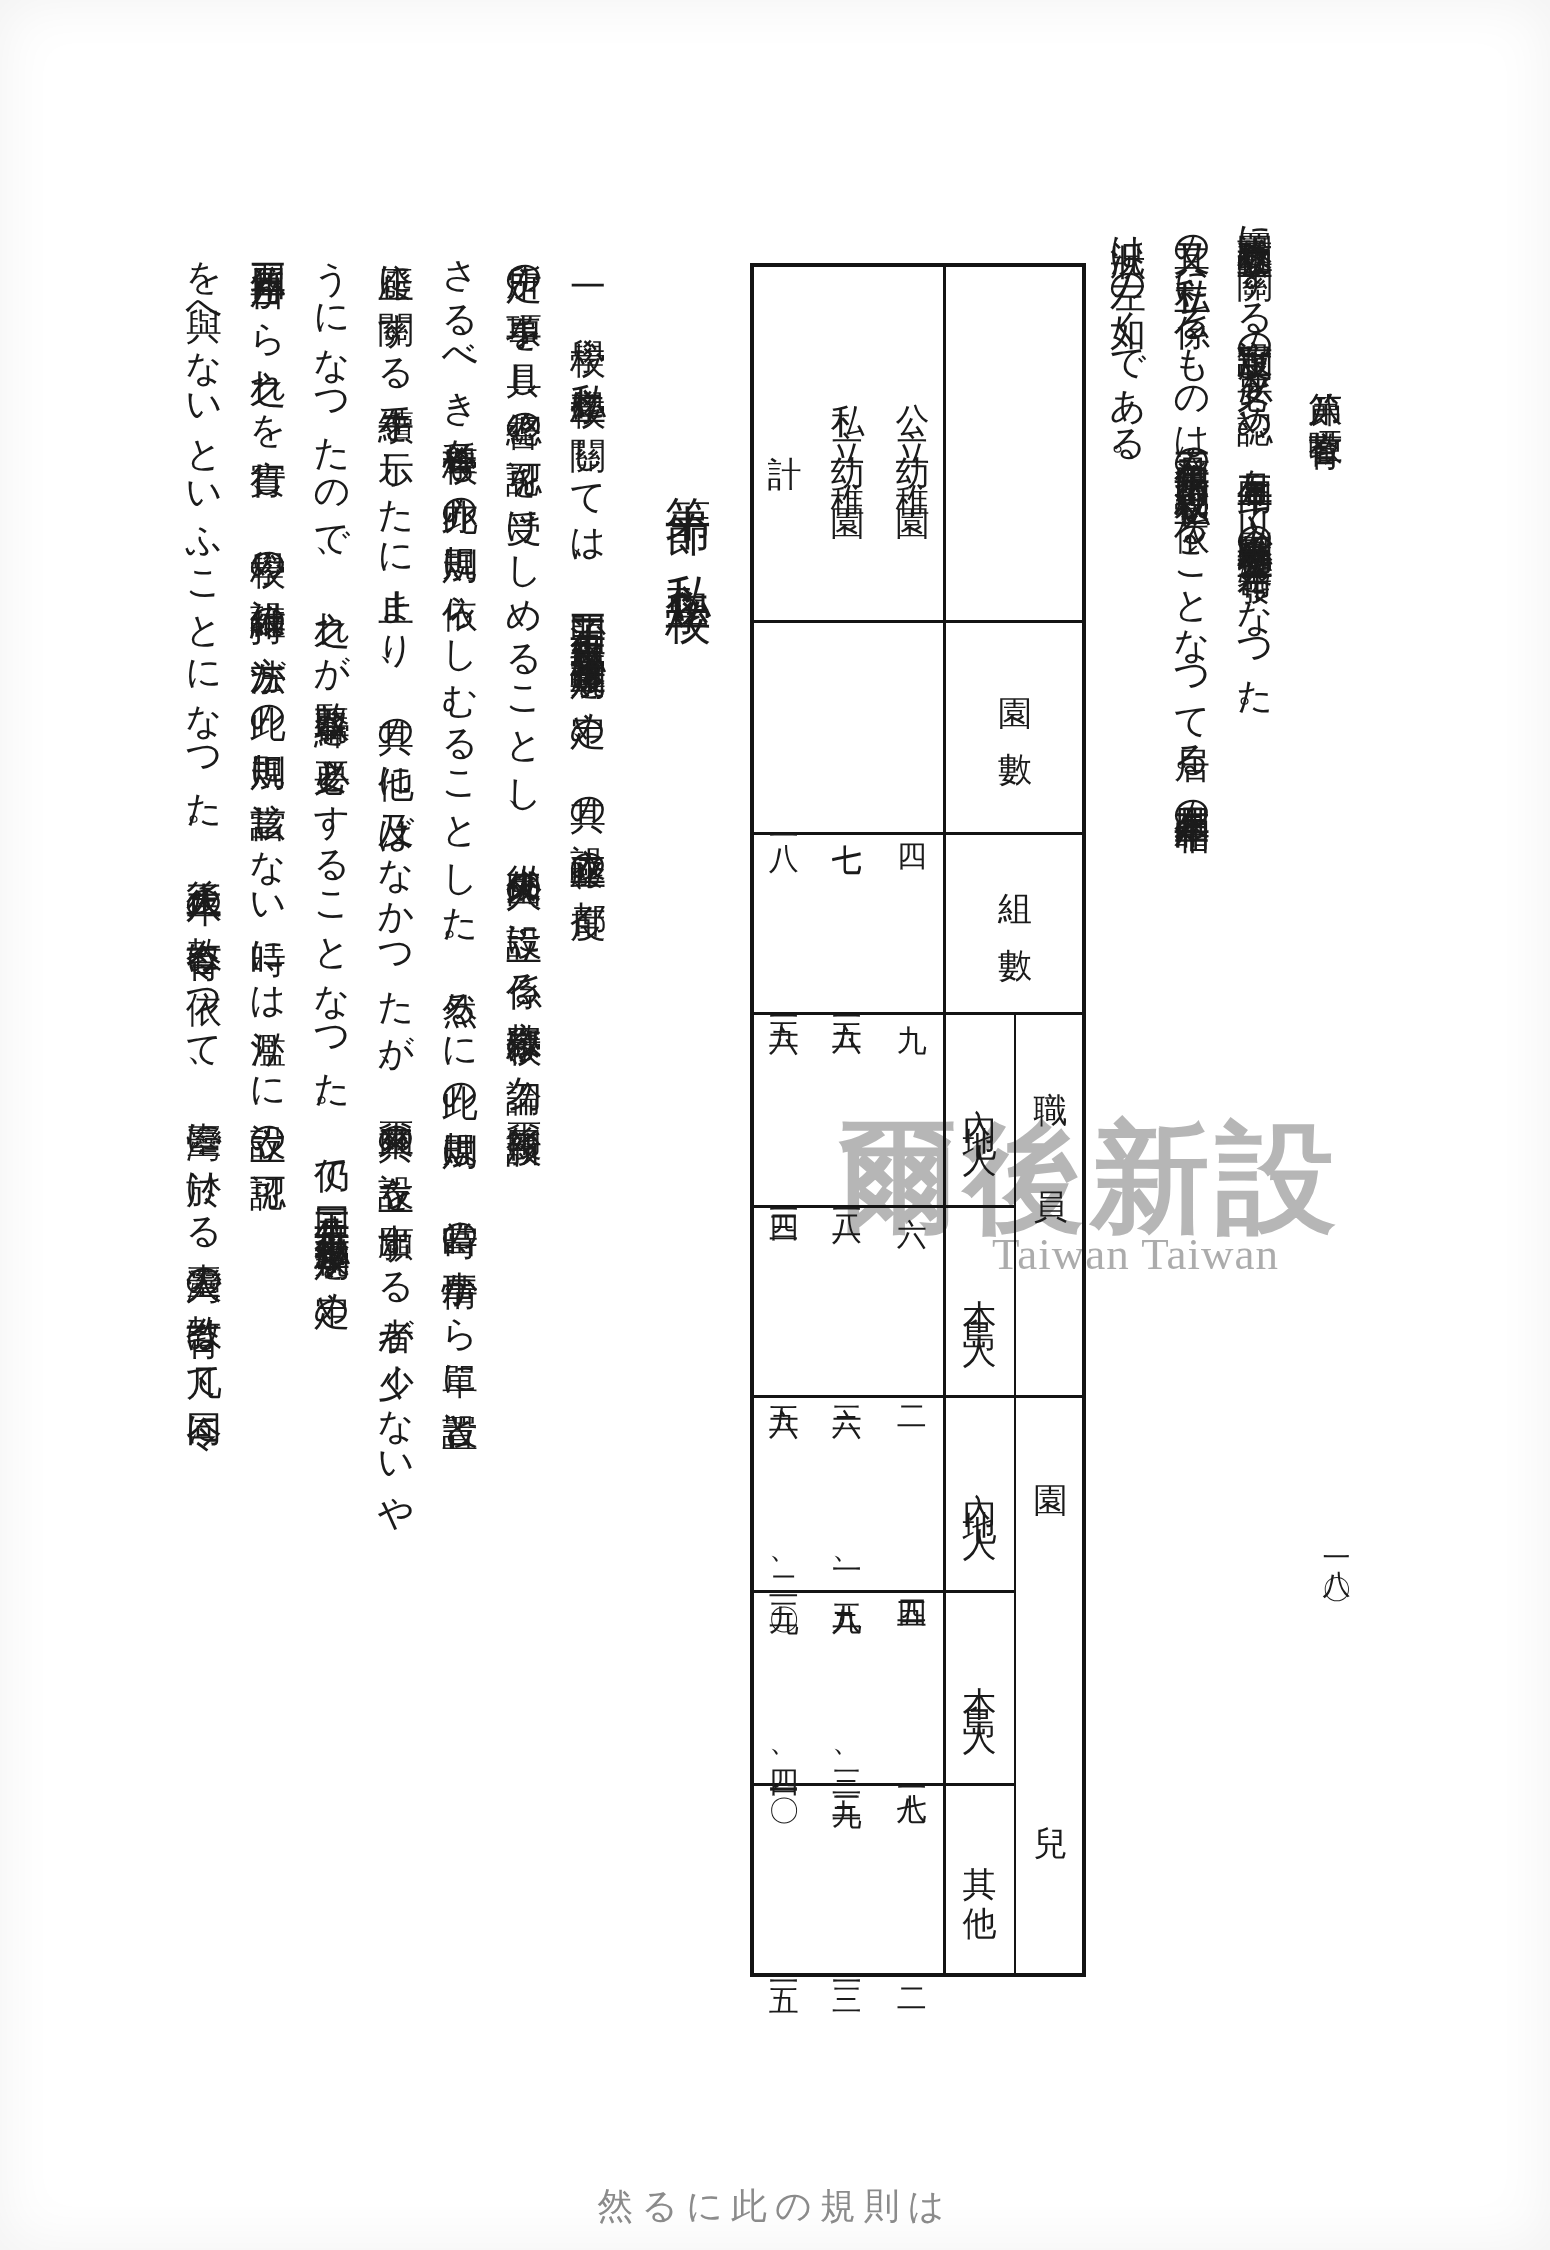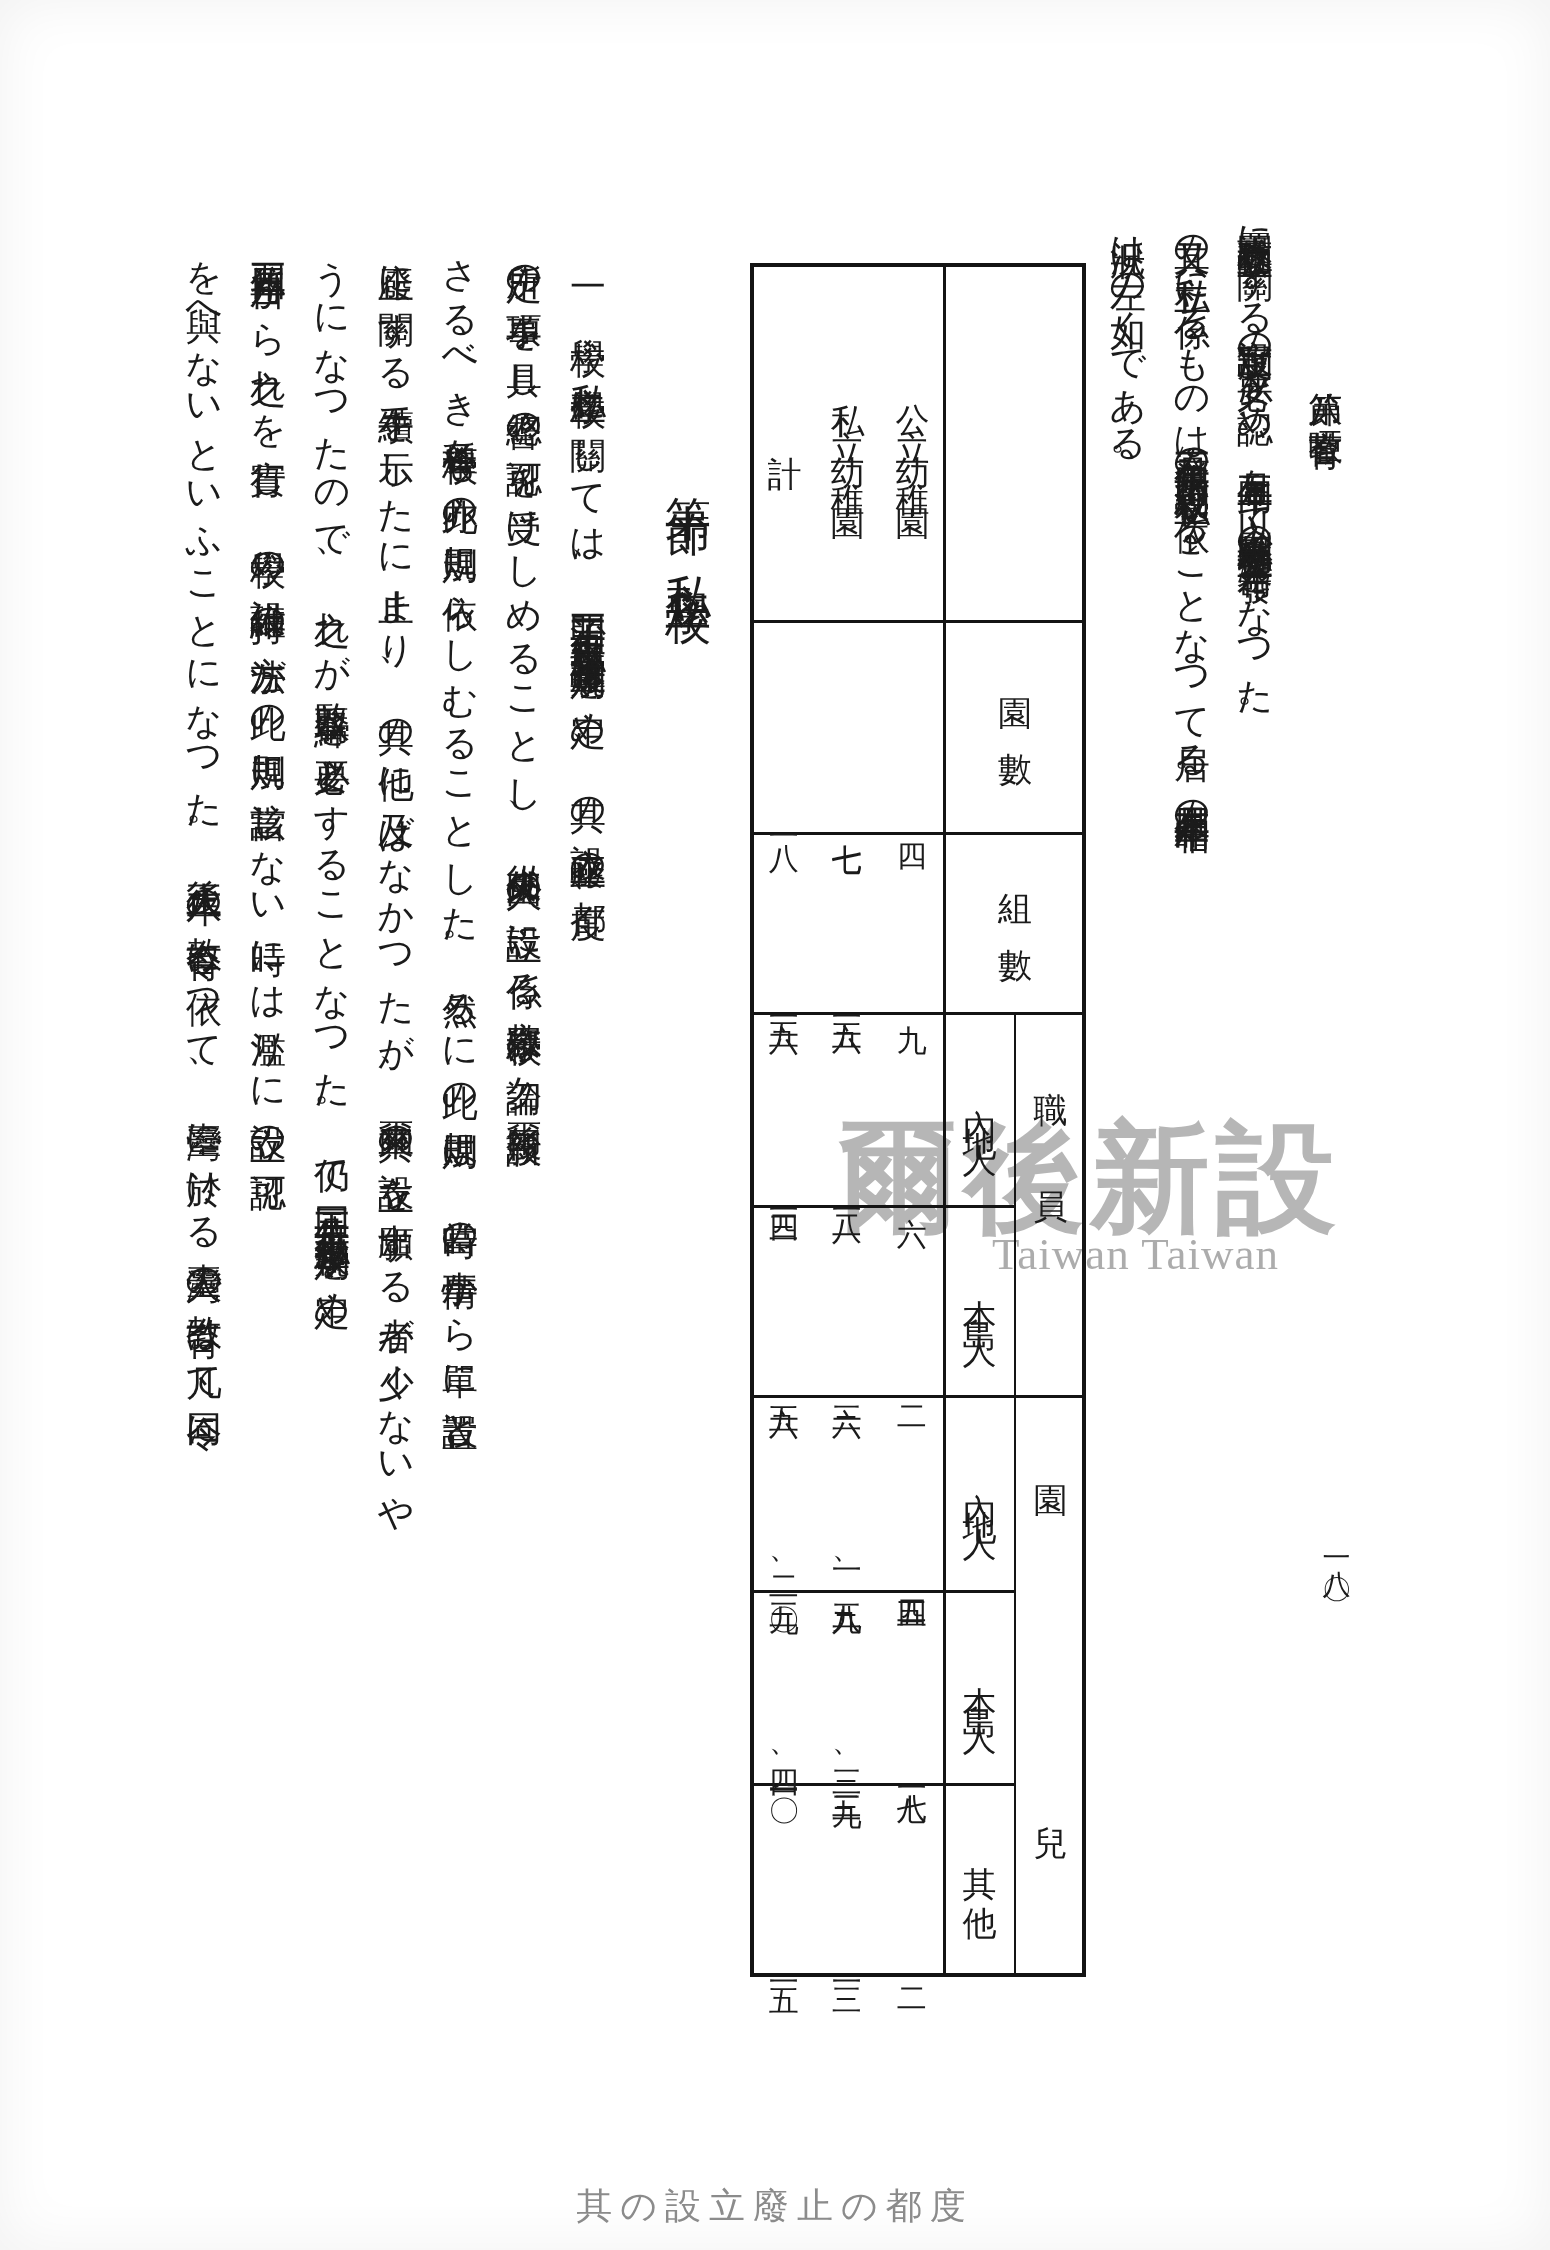--- a/index.html
+++ b/index.html
@@ -208,15 +208,15 @@
   <div class="vtext heading ink" style="left:665px;top:460px;">第十節　私立學校</div>
 
   <div class="vtext body-col ink" style="left:570px;top:268px;">一　學校　私立學校に關しては、明治三十一年一月私立學校設置廢止規則を定め、其の設立廢止の都度、</div>
   <div class="vtext body-col ink" style="left:506px;top:235px;">所定の事項を具し總督の認可を受けしめることゝし、從來外國人の設立に係る宗教學校は勿論、爾後新設</div>
   <div class="vtext body-col ink" style="left:442px;top:235px;">さるべき各種學校も亦此の規則に依らしむることゝした。然るに此の規則は、當時の事情から單に設置と</div>
   <div class="vtext body-col ink" style="left:378px;top:235px;">廢止に關する手續を示したに止まり、其の他に及ばなかつたが、爾來其の設立を出願する者が少くないや</div>
   <div class="vtext body-col ink" style="left:314px;top:235px;">うになつたので、之れが監督取締を必要とすることゝなつた。仍て同三十八年十一月私立學校規則を定め</div>
   <div class="vtext body-col ink" style="left:250px;top:235px;">翌年四月一日から之れを實行し、學校の設備維持の方法が此の規則に該當しない時には濫りに設立の認可</div>
   <div class="vtext body-col ink" style="left:186px;top:235px;">を與へないといふことになつた。後大正八年の教育令に依つて、臺灣に於ける臺灣人の教育は凡て同令に</div>
 
-  <div class="footer-label ink">其の設立廢止の都度</div>
+  <div class="footer-label ink">然るに此の規則は</div>
 
 </div>
 
 </body></html>

